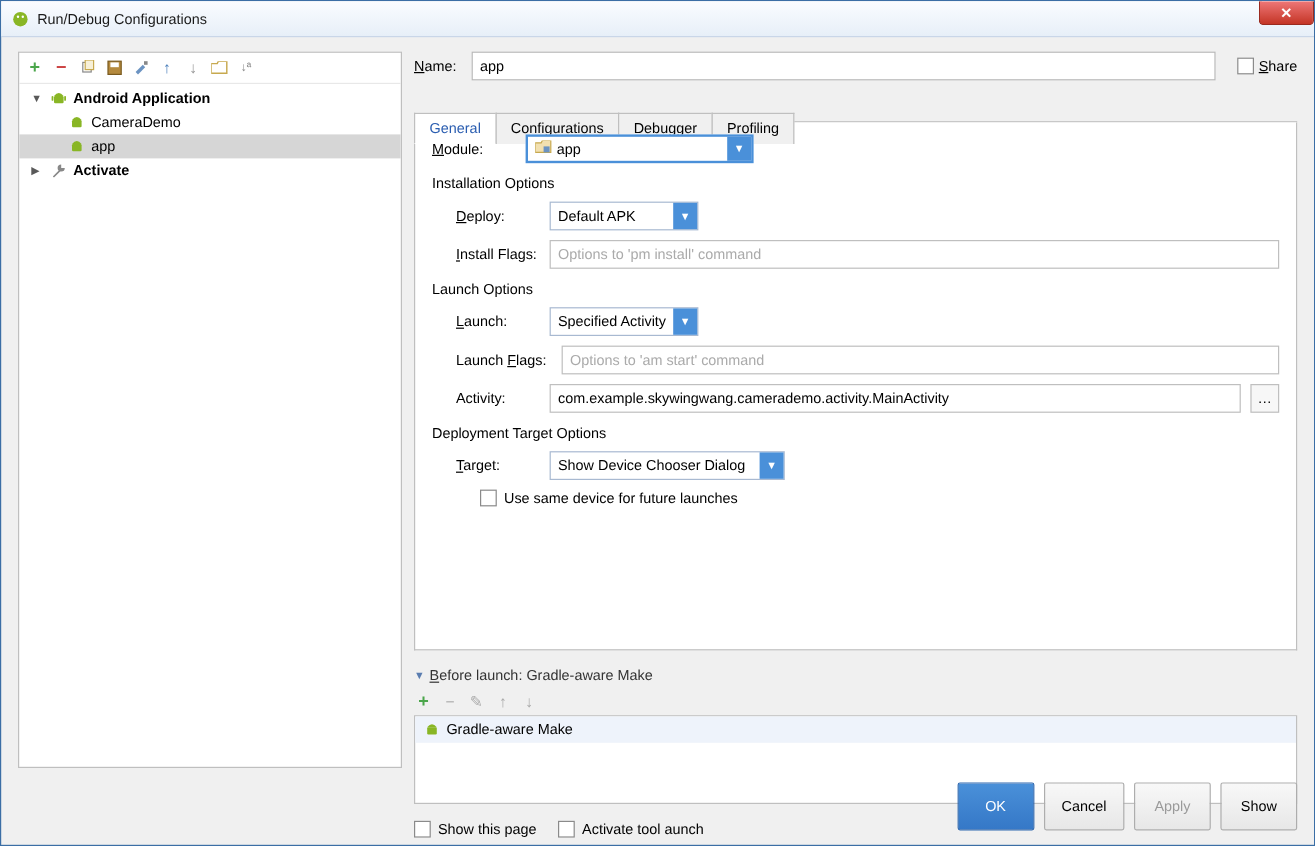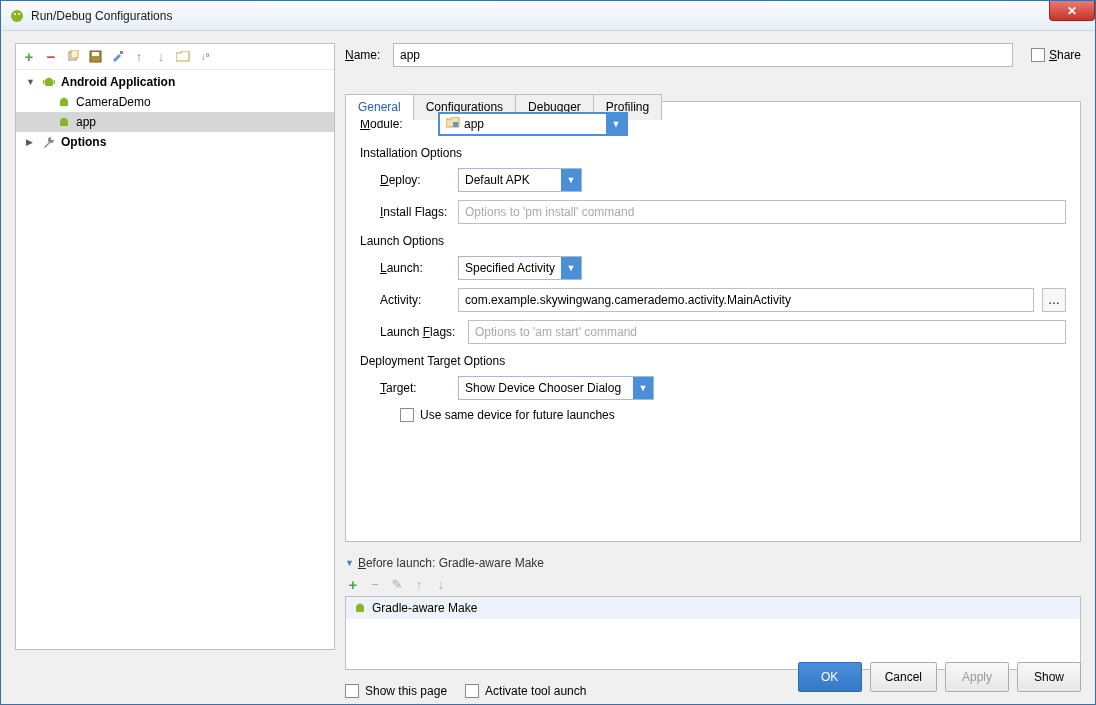--- a/index.html
+++ b/index.html
@@ -53,21 +53,21 @@
 .chk{width:14px;height:14px;border:1px solid #8a8a8a;background:#fff}
 .before-launch{margin-top:14px}
 .bl-hdr{display:flex;align-items:center;gap:4px;color:#333;margin-bottom:6px}
 .bl-arrow{color:#5a7db0;font-size:9px}
 .bl-toolbar{display:flex;gap:6px;padding-left:0;margin-bottom:4px}
 .bl-toolbar .tb-btn{width:16px;height:16px}
 .bl-list{border:1px solid #bfbfbf;background:#fff;height:74px}
 .bl-item{height:22px;display:flex;align-items:center;gap:4px;padding-left:6px;background:#eef3fb}
 .bottom-checks{display:flex;align-items:center;gap:18px;margin-top:8px;padding-left:0}
 .btn-row{display:flex;justify-content:flex-end;gap:8px;margin-top:12px}
-.btn{min-width:64px;height:30px;border:1px solid #adadad;background:linear-gradient(#f8f8f8,#e7e7e7);border-radius:2px;display:flex;align-items:center;justify-content:center;padding:0 14px}
+.btn{min-width:64px;height:40px;border:1px solid #adadad;background:linear-gradient(#f8f8f8,#e7e7e7);border-radius:2px;display:flex;align-items:center;justify-content:center;padding:0 14px}
 .btn.primary{background:linear-gradient(#4a90d9,#3578c7);color:#fff;border-color:#2e68b0}
 .btn.disabled{color:#9a9a9a}
 u.mn{text-decoration:underline;text-decoration-thickness:1px}
 svg{pointer-events:none}
 .folder-icon{color:#b58a3e}
 </style>
 </head>
 <body>
 
 <div class="window">
@@ -151,21 +151,21 @@
               </span>
             <span class="tree-label">app</span>
           </div>
           <div class="tree-row">
             <span class="tree-arrow">▶</span>
             <span class="tree-icon wrench">
                 <svg width="14" height="14" viewBox="0 0 14 14">
                   <path d="M9 2 a3 3 0 1 0 3 3 L9 5 Z M8 6 L2 12 L3 13 L9 7 Z" fill="#888"></path>
                 </svg>
               </span>
-            <span class="tree-label bold">Options</span>
+            <span class="tree-label bold">Activate</span>
           </div>
         </div>
       </div>
 
       <div class="right-panel">
         <div class="name-row">
           <span class="name-label"><u class="mn">N</u>ame:</span>
           <input class="name-input" value="app" style="">
           <label class="share-lbl">
             <span class="share-chk"></span>
@@ -211,27 +211,27 @@
           <div class="section-hdr">Launch Options</div>
           <div class="indent">
             <div class="form-row">
               <span class="flabel"><u class="mn">L</u>aunch:</span>
               <div class="combo" style="width:124px">
                 <span>Specified Activity</span>
                 <span class="combo-arrow"></span>
               </div>
             </div>
             <div class="form-row">
+              <span class="flabel" style="min-width:80px">Launch <u class="mn">F</u>lags:</span>
+              <input class="textin" placeholder="Options to 'am start' command" style="">
+            </div>
+            <div class="form-row">
               <span class="flabel">Activity:</span>
               <input class="textin" value="com.example.skywingwang.camerademo.activity.MainActivity" style="">
               <span class="browse-btn">…</span>
-            </div>
-            <div class="form-row">
-              <span class="flabel" style="min-width:80px">Launch <u class="mn">F</u>lags:</span>
-              <input class="textin" placeholder="Options to 'am start' command" style="">
             </div>
           </div>
 
           <div class="section-hdr">Deployment Target Options</div>
           <div class="indent">
             <div class="form-row">
               <span class="flabel"><u class="mn">T</u>arget:</span>
               <div class="combo" style="width:196px">
                 <span>Show Device Chooser Dialog</span>
                 <span class="combo-arrow"></span>

